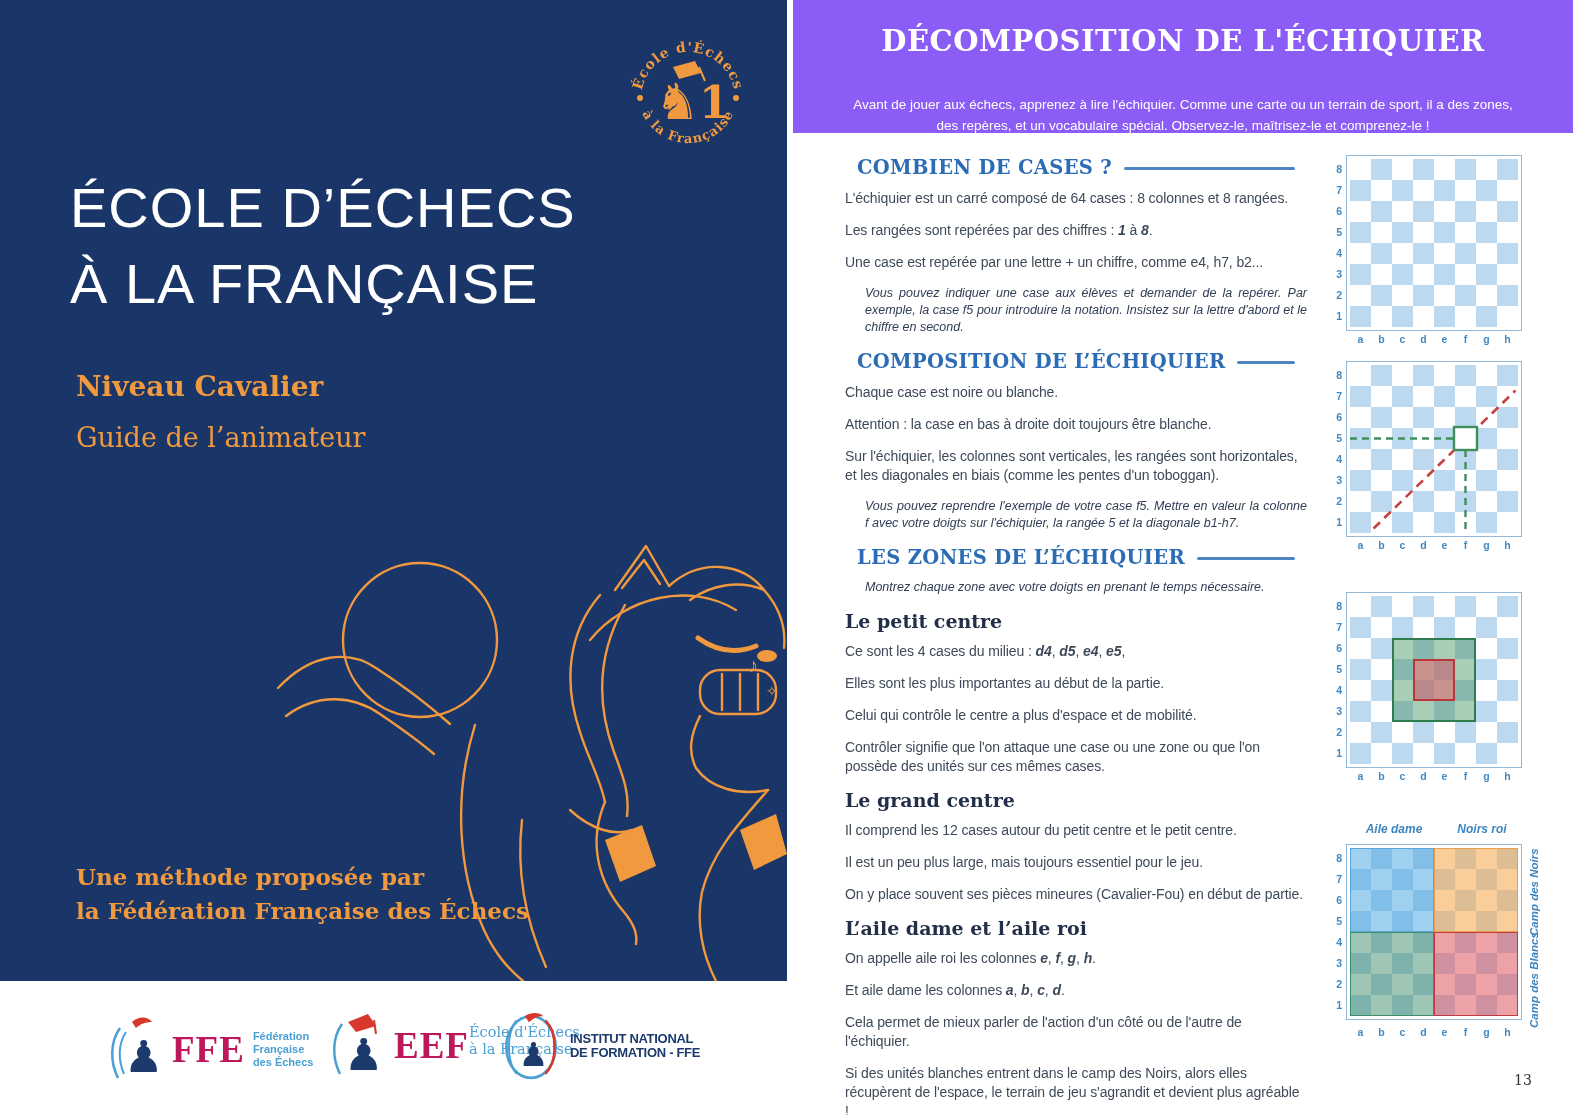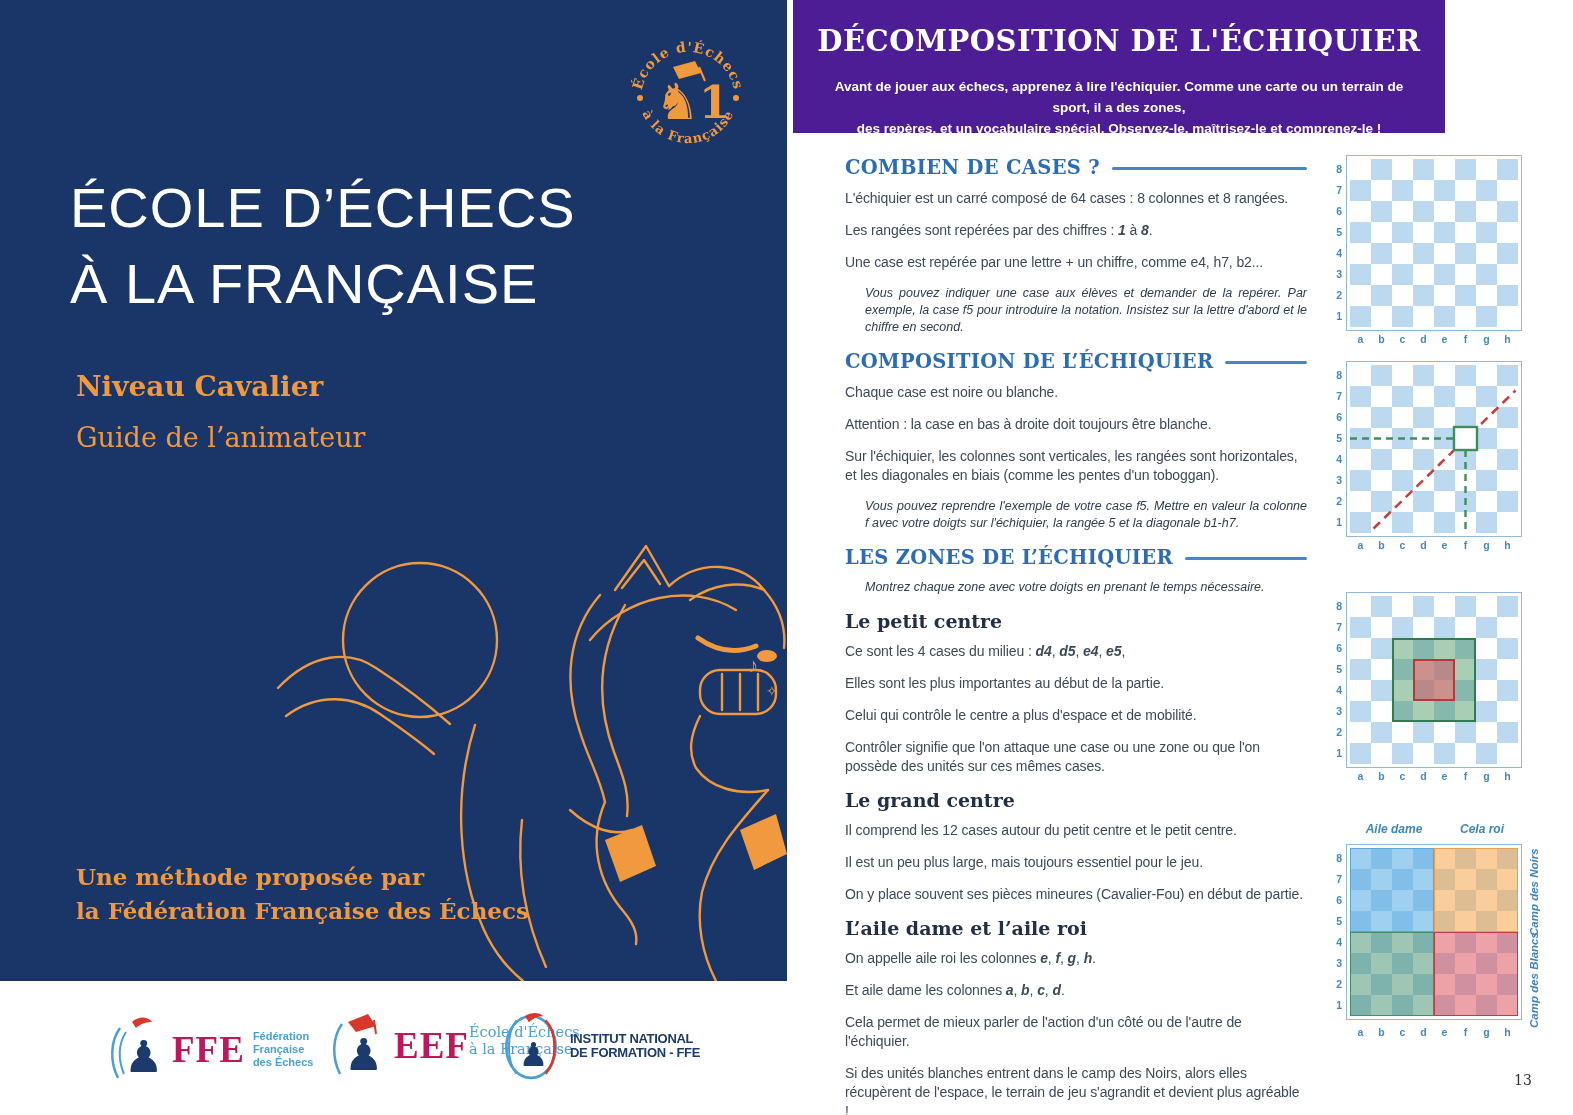--- a/index.html
+++ b/index.html
@@ -23,27 +23,27 @@
   .logo-ffe{left:108px;top:1014px;}
   .logo-eef{left:330px;top:1010px;}
   .logo-inf{left:500px;top:1010px;}
   .pawn-ic{position:relative;width:56px;height:70px;}
   .abbr{font-family:Liberation Serif, serif;font-weight:bold;color:#be185d;font-size:37px;letter-spacing:1px;}
   .ffe-lines{font-size:11px;line-height:13px;color:#4aa0d5;font-weight:bold;}
   .eef-col{display:flex;flex-direction:row;}
   .eef-lines{font-family:"DejaVu Serif",serif;color:#4aa0d5;font-size:14.5px;line-height:17px;}
   .inf-lines{font-size:13px;line-height:14px;color:#1d3a6d;font-weight:bold;letter-spacing:-0.3px;}
   
-  .rheader{position:absolute;left:793px;top:0;width:652px;height:133px;background:#4c1d95;color:#fff;}
+  .rheader{position:absolute;left:793px;top:0;width:780px;height:133px;background:#8b5cf6;color:#fff;}
   .rheader-title{position:absolute;left:0;right:0;top:24px;text-align:center;
     font-family:"DejaVu Serif",serif;font-weight:bold;font-size:29px;letter-spacing:0.5px;}
-  .rheader-sub{position:absolute;left:40px;right:40px;top:76px;text-align:center;
-    font-size:13.5px;line-height:21px;font-weight:bold;}
+  .rheader-sub{position:absolute;left:40px;right:40px;top:94px;text-align:center;
+    font-size:13.5px;line-height:21px;font-weight:normal;}
   #content-col{position:absolute;left:845px;top:144px;width:462px;}
-  .sec-h{display:flex;align-items:center;gap:12px;margin:12px 0 10px;}
+  .sec-h{display:flex;align-items:center;gap:12px;margin:12px 12px 10px;}
   .sec-h-text{font-family:"DejaVu Serif",serif;font-weight:bold;font-size:19.5px;color:#2b6cb5;letter-spacing:0.3px;white-space:nowrap;}
   .sec-rule{flex:1;height:3px;background:#4d84c1;border-radius:2px;margin-top:2px;}
   .para{font-size:14px;color:#3e4a59;margin:0 0 13px;letter-spacing:-0.1px;line-height:19px;}
   .para b{font-style:italic;}
   .note{font-size:12.5px;font-style:italic;color:#2f3d55;margin:1px 0 14px 20px;text-align:justify;line-height:17px;}
   .sub{font-family:"DejaVu Serif",serif;font-weight:bold;font-size:19px;color:#232f48;margin:5px 0 10px;}
   .page-num{position:absolute;left:1514px;top:1072px;font-family:"DejaVu Serif",serif;font-size:14px;color:#333;}
   
   .board-slot{position:absolute;}
   .slot0{left:1330px;top:155px;}
@@ -512,21 +512,21 @@
         <span>d</span>
         <span>e</span>
         <span>f</span>
         <span>g</span>
         <span>h</span>
       </div>
     </div>
   <div id="bslot-3" class="board-slot slot3">
       <div class="top-labels">
         <span>Aile dame</span>
-        <span>Cela roi</span>
+        <span>Noirs roi</span>
       </div>
       <div class="board-mid">
         <div class="ranks">
           <span>8</span>
           <span>7</span>
           <span>6</span>
           <span>5</span>
           <span>4</span>
           <span>3</span>
           <span>2</span>

